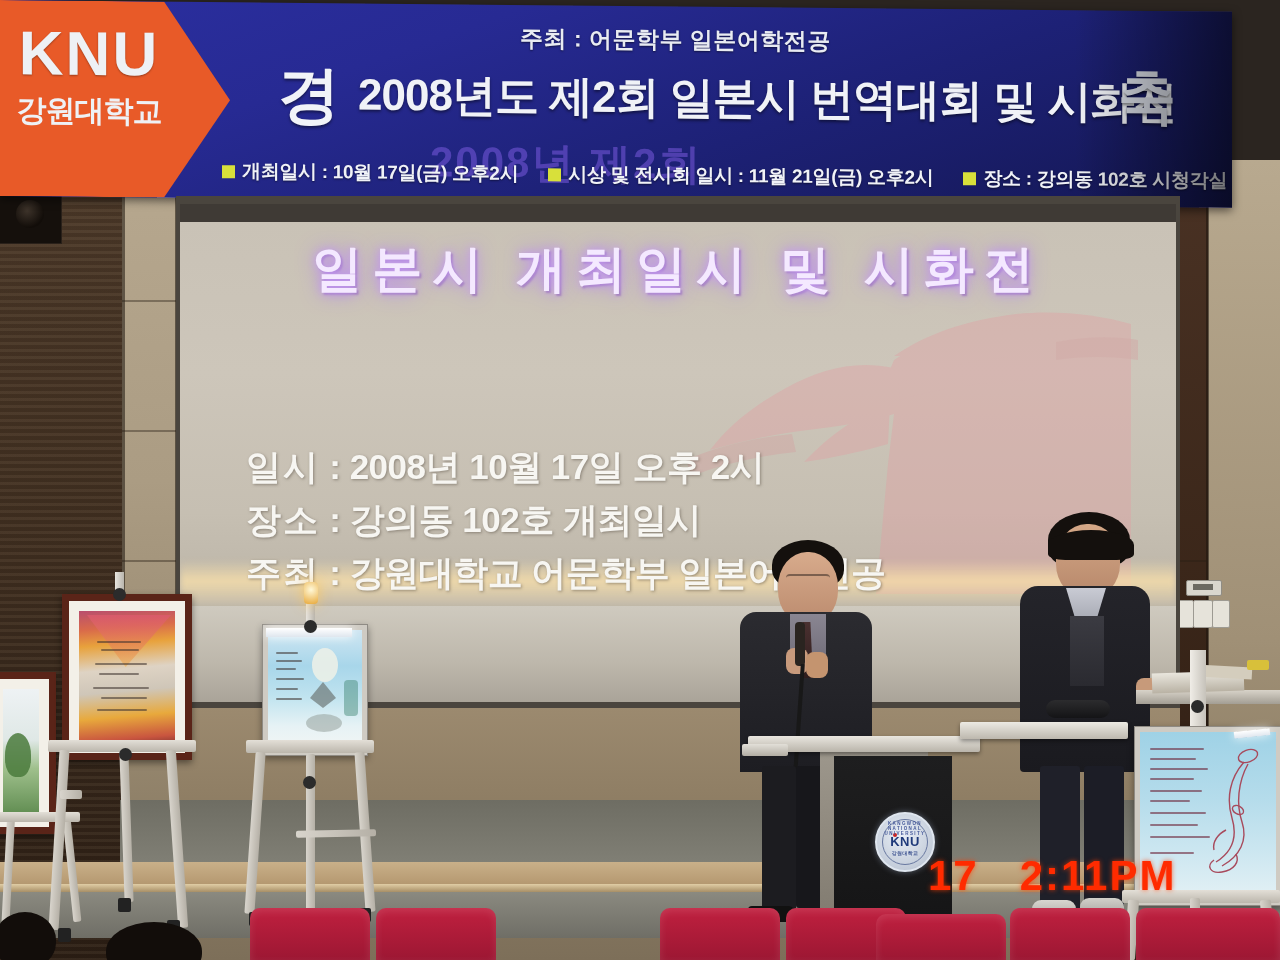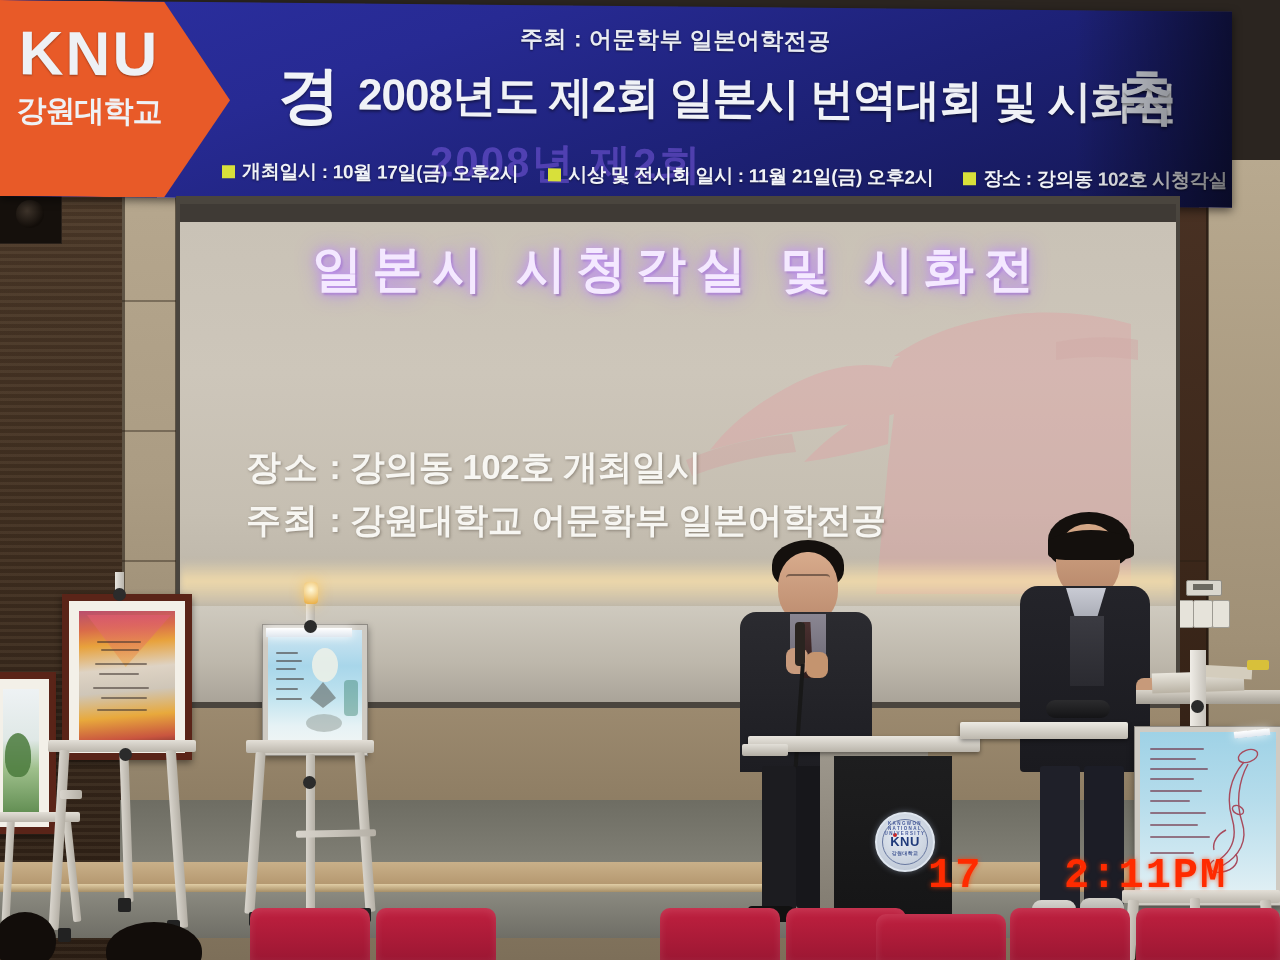--- a/index.html
+++ b/index.html
@@ -259,21 +259,21 @@
     background:linear-gradient(180deg,#c0203f,#9c1733);
     box-shadow:inset 0 3px 8px rgba(255,255,255,.12);
   }
   .audience-head{
     position:absolute;border-radius:50% 50% 45% 45%;background:#120d0a;
   }
 
   
   .timestamp{
     position:absolute;left:928px;top:852px;
-    font-family:Liberation Mono, monospace;
+    font-family:Liberation Sans, sans-serif;
     font-size:42px;font-weight:bold;color:#ff2b00;letter-spacing:2px;
     text-shadow:0 0 5px rgba(255,60,0,.75);
     white-space:pre;
   }
 
   
   .outlet{
     position:absolute;background:#e6e3da;border:1px solid #9d9a92;border-radius:2px;
   }
   .outlet-small{
@@ -364,23 +364,28 @@
       </g>
       <g fill="#d98a93" opacity="0.6">
         <path d="M60 196 C 92 182, 128 174, 166 170 L 170 188 C 132 192, 96 200, 66 212 Z"></path>
         <path d="M430 78 C 460 72, 490 72, 512 76 L512 96 C 486 92, 456 92, 430 96 Z"></path>
       </g>
     </svg>
 
     <div class="slide-glow"></div>
     <div class="slide-lower"></div>
 
-    <div class="slide-title">일본시 시청각실 및 시화전</div>
+    <div class="slide-title">일본시 개최일시 및 시화전</div>
 
     <div class="slide-body">
+      <div>
+        <span class="lbl">일시</span>
+        <span>:</span>
+        <span>2008년 10월 17일 오후 2시</span>
+      </div>
       <div>
         <span class="lbl">장소</span>
         <span>:</span>
         <span>강의동 102호 개최일시</span>
       </div>
       <div>
         <span class="lbl">주최</span>
         <span>:</span>
         <span>강원대학교 어문학부 일본어학전공</span>
       </div>

